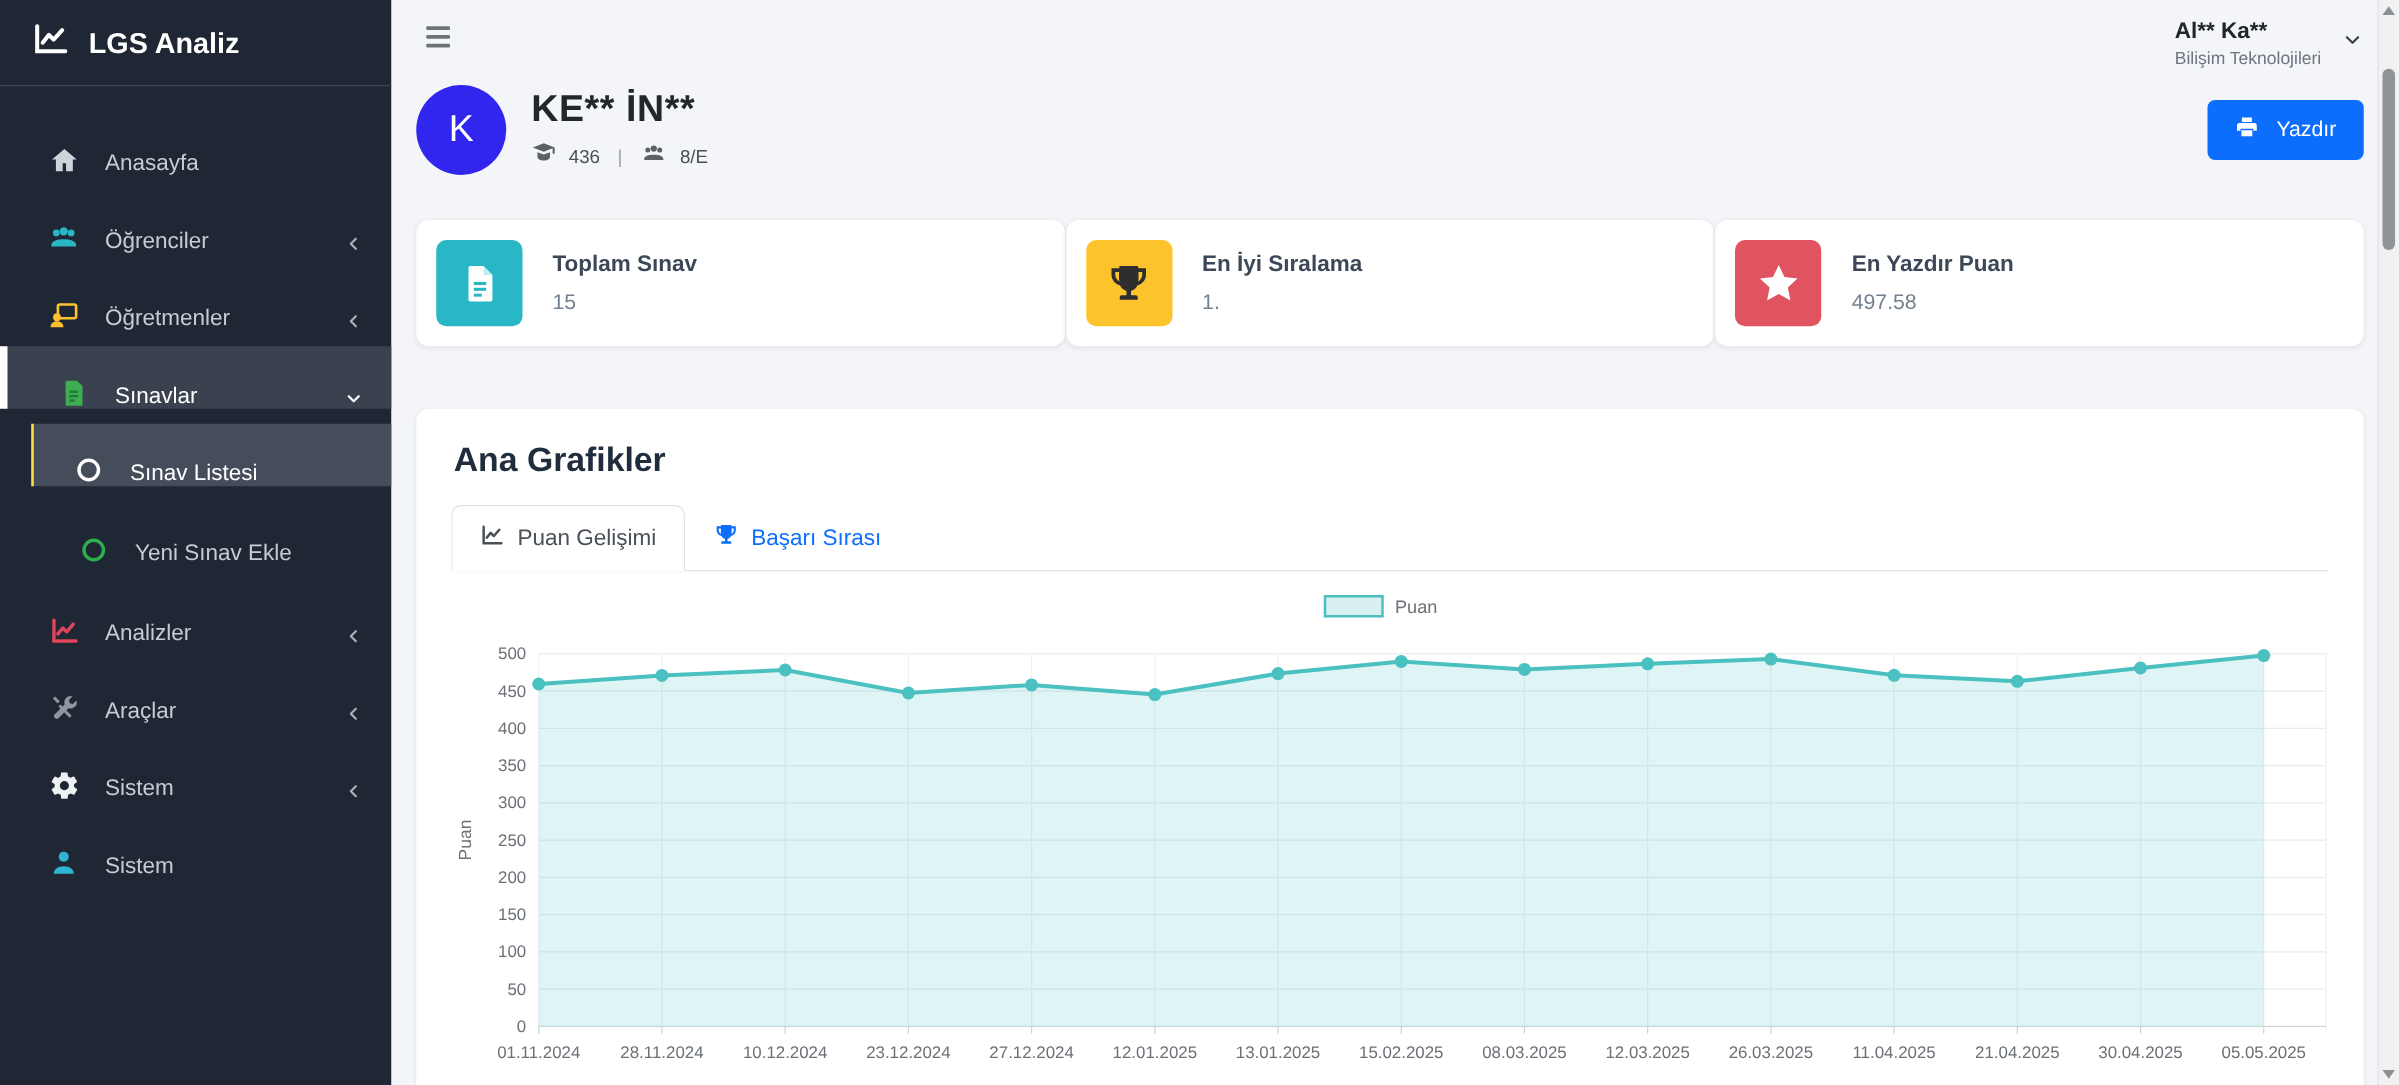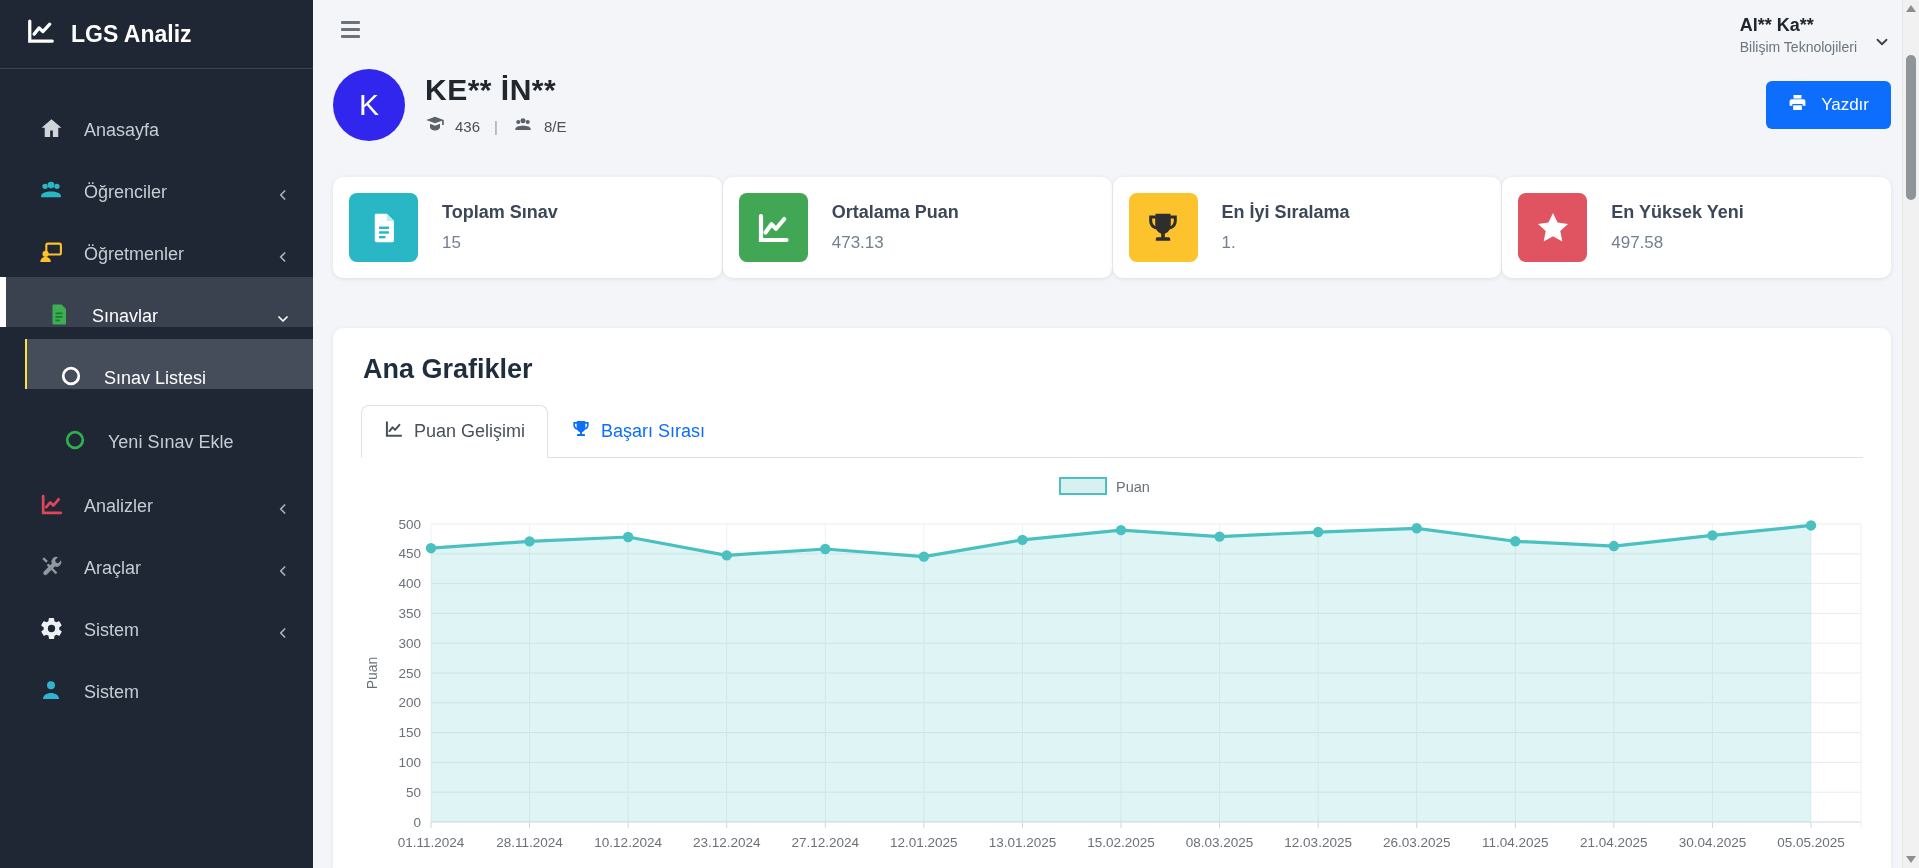--- a/index.html
+++ b/index.html
@@ -17,21 +17,21 @@
   .nav-item.active-parent { background:#3a4250; border-left:6px solid #ffffff; padding-left:37px; color:#fff; }
   .sub { margin-left:25px; }
   .sub .nav-item { padding-left:34px; font-size:18px; margin-bottom:14px; }
   .sub .nav-item.active-child { background:#454d5a; border-left:2px solid #fde047; padding-left:28px; color:#fff; }
 
   
   .main { flex:1; display:flex; flex-direction:column; padding-right:17px; }
   .topbar { height:66px; display:flex; align-items:center; padding:0 20px 0 28px; }
   .burger { display:flex; flex-direction:column; gap:4px; cursor:pointer; margin-top:4px; }
   .burger span { width:19px; height:3px; background:#6d7278; border-radius:1px; }
-  .user { margin-left:auto; display:flex; align-items:flex-end; gap:16px; cursor:pointer; margin-top:14px; }
+  .user { margin-left:auto; display:flex; align-items:center; gap:16px; cursor:pointer; margin-top:14px; }
   .user-txt { text-align:left; }
   .user-name { font-size:18px; font-weight:bold; color:#21262c; }
   .user-role { font-size:14px; color:#6c757d; margin-top:3px; }
 
   .content { padding:0 20px; flex:1; display:flex; flex-direction:column; }
 
   
   .student { display:flex; align-items:center; margin-top:14px; }
   .avatar { width:72px; height:72px; border-radius:50%; color:#fff; font-size:30px; display:flex; align-items:center; justify-content:center; margin-right:20px; flex-shrink:0; }
   .s-name { font-size:30px; font-weight:bold; color:#22262d; letter-spacing:0.5px; }
@@ -276,53 +276,41 @@
                 <rect x="8.5" y="14.3" width="7" height="1.7" fill="#29b7c5"></rect>
                 <rect x="8.5" y="17.6" width="4.5" height="1.7" fill="#29b7c5"></rect>
               </svg>
           </div>
           <div>
             <div class="card-title">Toplam Sınav</div>
             <div class="card-value">15</div>
           </div>
         </div>
 
-        <div class="card">
-          <div class="card-ico" style="background: rgb(65, 167, 84);">
-            <svg width="36" height="36" viewBox="0 0 24 24">
-                <path d="M4 4v16h17" stroke="#fff" stroke-width="2.8" fill="none" stroke-linecap="round"></path>
-                <polyline points="7,15 11,9.5 14,12.5 19.5,6" stroke="#fff" stroke-width="2.8" fill="none" stroke-linecap="round" stroke-linejoin="round"></polyline>
-              </svg>
-          </div>
-          <div>
-            <div class="card-title">Ortalama Puan</div>
-            <div class="card-value">473.13</div>
-          </div>
-        </div>
 
         <div class="card">
           <div class="card-ico" style="background: rgb(253, 195, 44);">
             <svg width="36" height="36" viewBox="0 0 24 24" fill="#2e2e2e">
                 <path d="M7 2.5h10v1.2h4.2v3.4c0 2.9-1.9 5.2-4.6 5.8a5.6 5.6 0 0 1-3.4 2.9v2.3h2.6a1 1 0 0 1 1 1v1.4H7.2v-1.4a1 1 0 0 1 1-1h2.6v-2.3a5.6 5.6 0 0 1-3.4-2.9C4.7 12.3 2.8 10 2.8 7.1V3.7H7zM4.8 5.7v1.4c0 1.6.9 3 2.2 3.7A8.8 8.8 0 0 1 6.8 8V5.7zm14.4 0h-2v2.3a8.8 8.8 0 0 1-.2 2.8c1.3-.7 2.2-2.1 2.2-3.7z"></path>
               </svg>
           </div>
           <div>
             <div class="card-title">En İyi Sıralama</div>
             <div class="card-value">1.</div>
           </div>
         </div>
 
         <div class="card">
           <div class="card-ico" style="background: rgb(224, 83, 96);">
             <svg width="38" height="38" viewBox="0 0 24 24">
                 <path d="M12 2.5l2.9 6.1 6.6.8-4.9 4.5 1.3 6.6L12 17.2l-5.9 3.3 1.3-6.6-4.9-4.5 6.6-.8z" fill="#fff"></path>
               </svg>
           </div>
           <div>
-            <div class="card-title">En Yüksek Yeni</div>
+            <div class="card-title">En Yazdır Puan</div>
             <div class="card-value">497.58</div>
           </div>
         </div>
       </div>
 
       <div class="panel">
         <div class="panel-title">Ana Grafikler</div>
         <div class="tabs">
           <div class="tab active">
             <span><svg width="20" height="20" viewBox="0 0 24 24">

